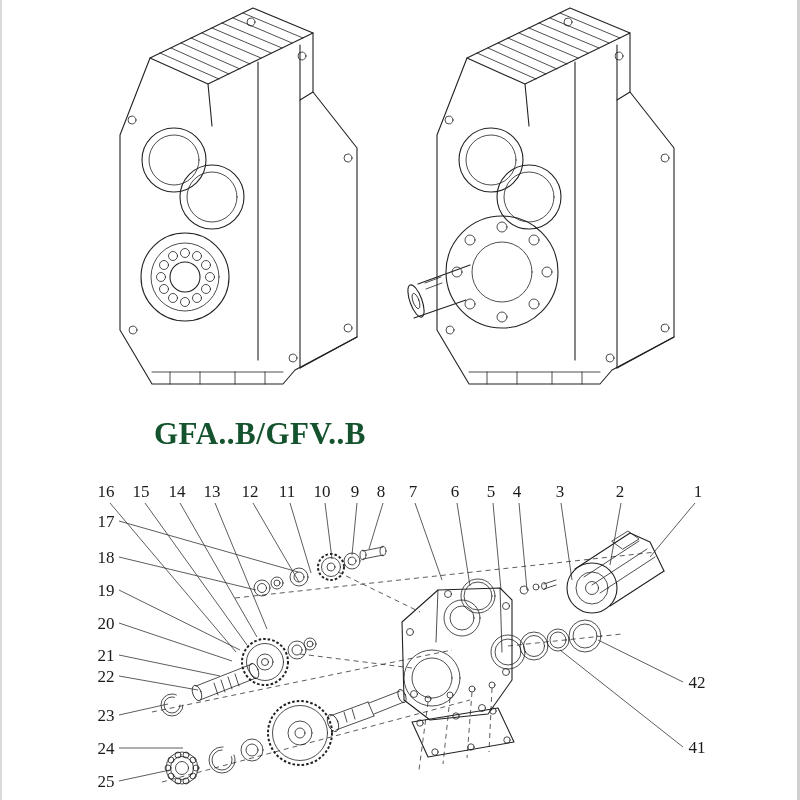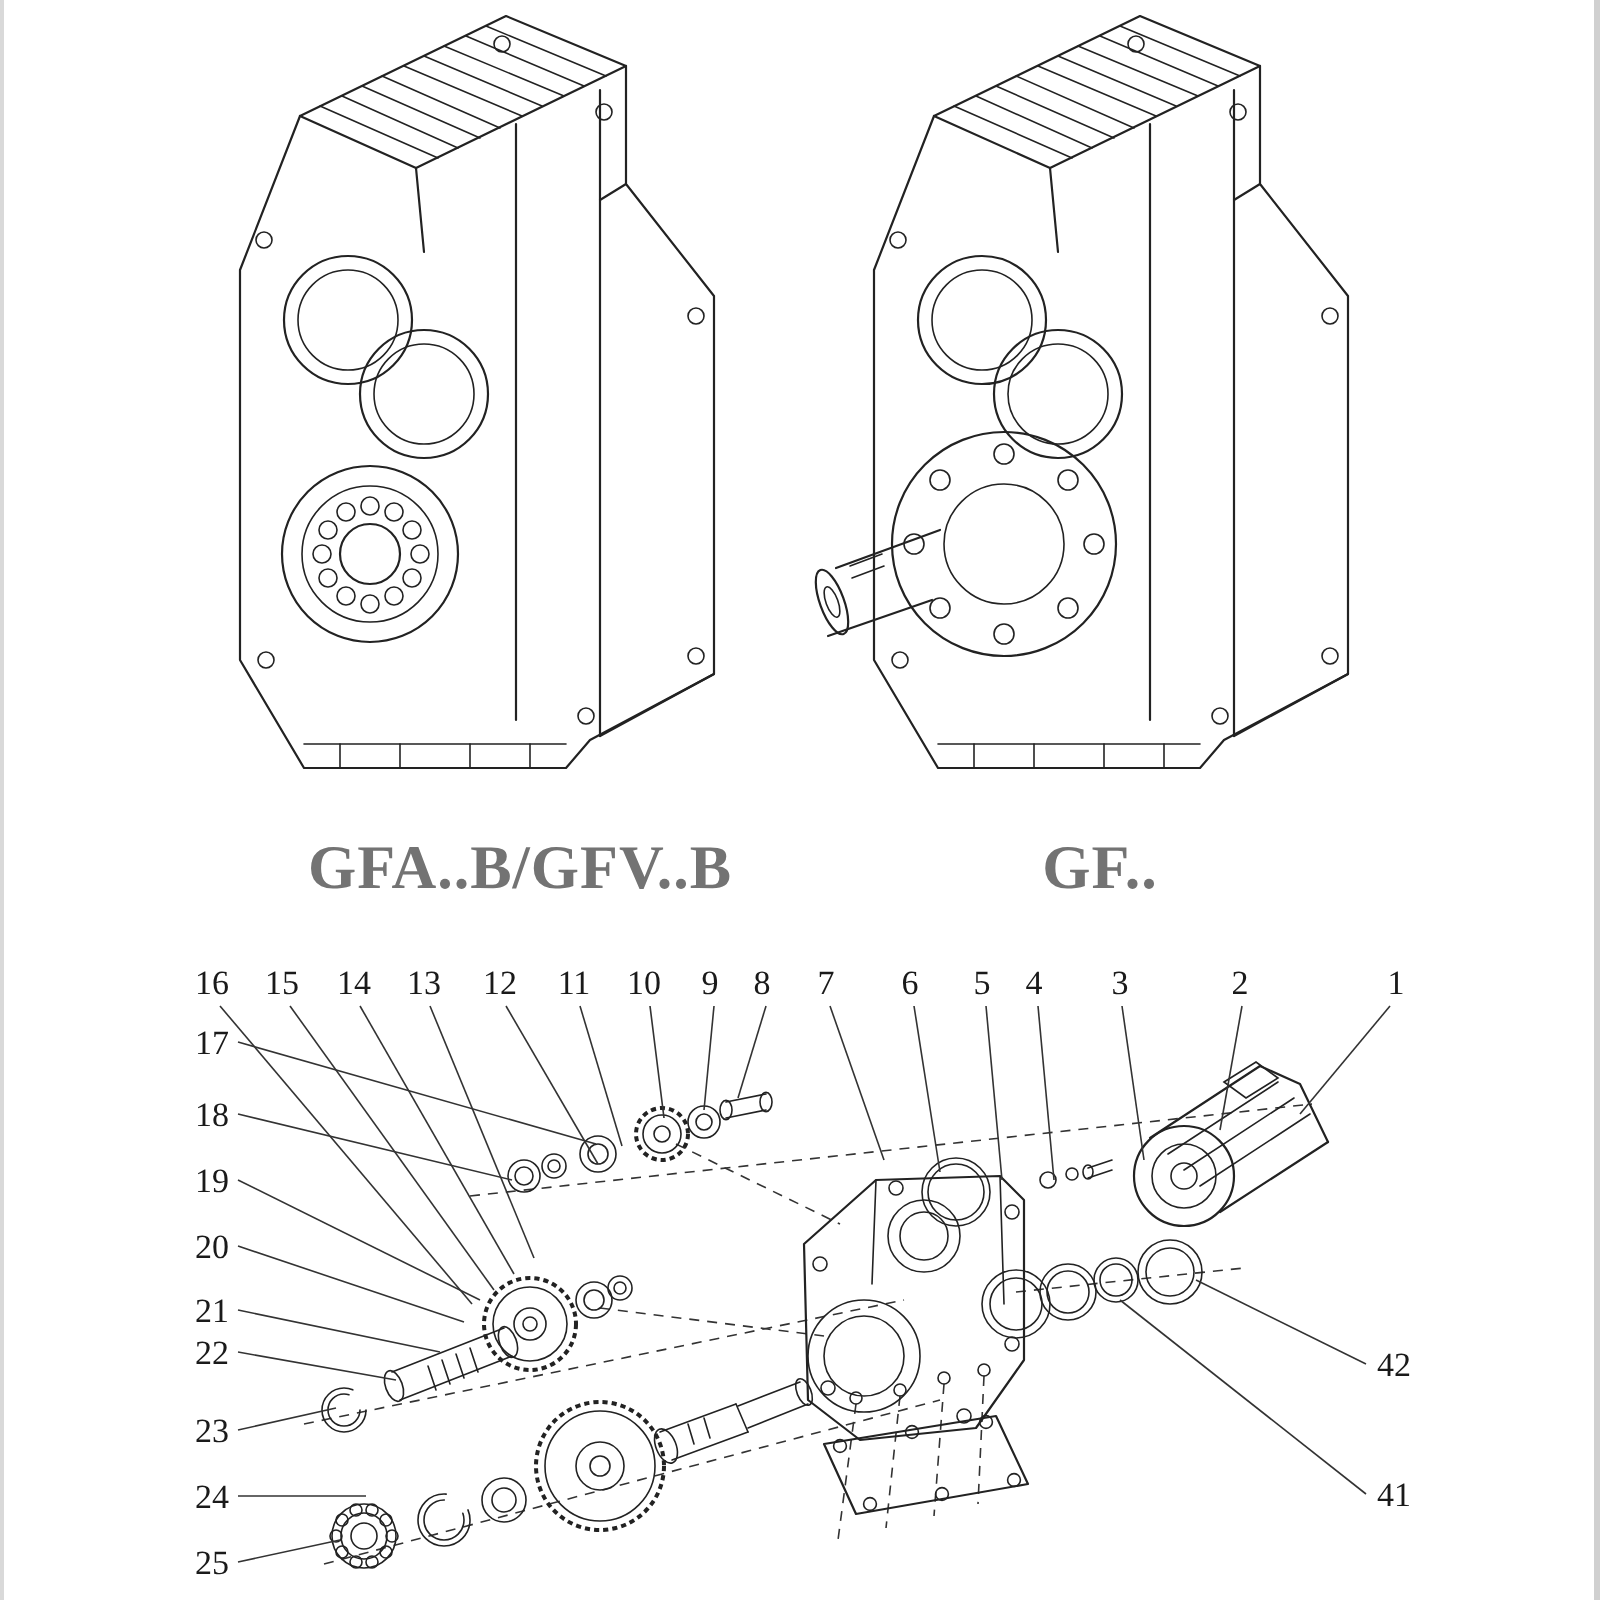--- a/index.html
+++ b/index.html
@@ -5,21 +5,21 @@
   html,body { margin:0; padding:0; background:#ffffff; }
   .page {
     position:relative; width:800px; height:800px; background:#ffffff;
     overflow:hidden; font-family:"Liberation Serif", serif;
   }
   .edge { position:absolute; top:0; height:100%; }
   .edge-left  { left:0;  width:2px; background:#d9d9d9; }
   .edge-right { right:0; width:3px; background:#d0d0d0; }
   .drawing-svg { position:absolute; left:0; top:0; }
   .model-label {
-    position:absolute; font-weight:700; font-size:31px; color:#737373;
+    position:absolute; font-weight:700; font-size:31px; color:#14532d;
     letter-spacing:0.5px; text-align:center;
     font-family:"Liberation Serif", serif;
   }
   .model-label.left  { left:90px;  top:416px; width:340px; }
   .model-label.right { left:450px; top:416px; width:200px; }
   
   .ln    { fill:none; stroke:#222; stroke-width:1.1; stroke-linejoin:round; stroke-linecap:round; }
   .thin  { fill:none; stroke:#222; stroke-width:0.8; stroke-linecap:round; }
   .dash  { fill:none; stroke:#333; stroke-width:0.8; stroke-dasharray:5 4; }
   .teeth { fill:none; stroke:#222; stroke-width:2; stroke-dasharray:2.6 2; }
@@ -408,15 +408,14 @@
         <text class="num" text-anchor="middle" x="106" y="754">24</text>
         <text class="num" text-anchor="middle" x="106" y="787">25</text>
 
         <text class="num" text-anchor="middle" x="697" y="688">42</text>
         <text class="num" text-anchor="middle" x="697" y="753">41</text>
       </g>
     </g>
   </svg>
 
   <div class="model-label left">GFA..B/GFV..B</div>
-  <div class="model-label right">GF..</div>
 
 </div>
 
 </body></html>

